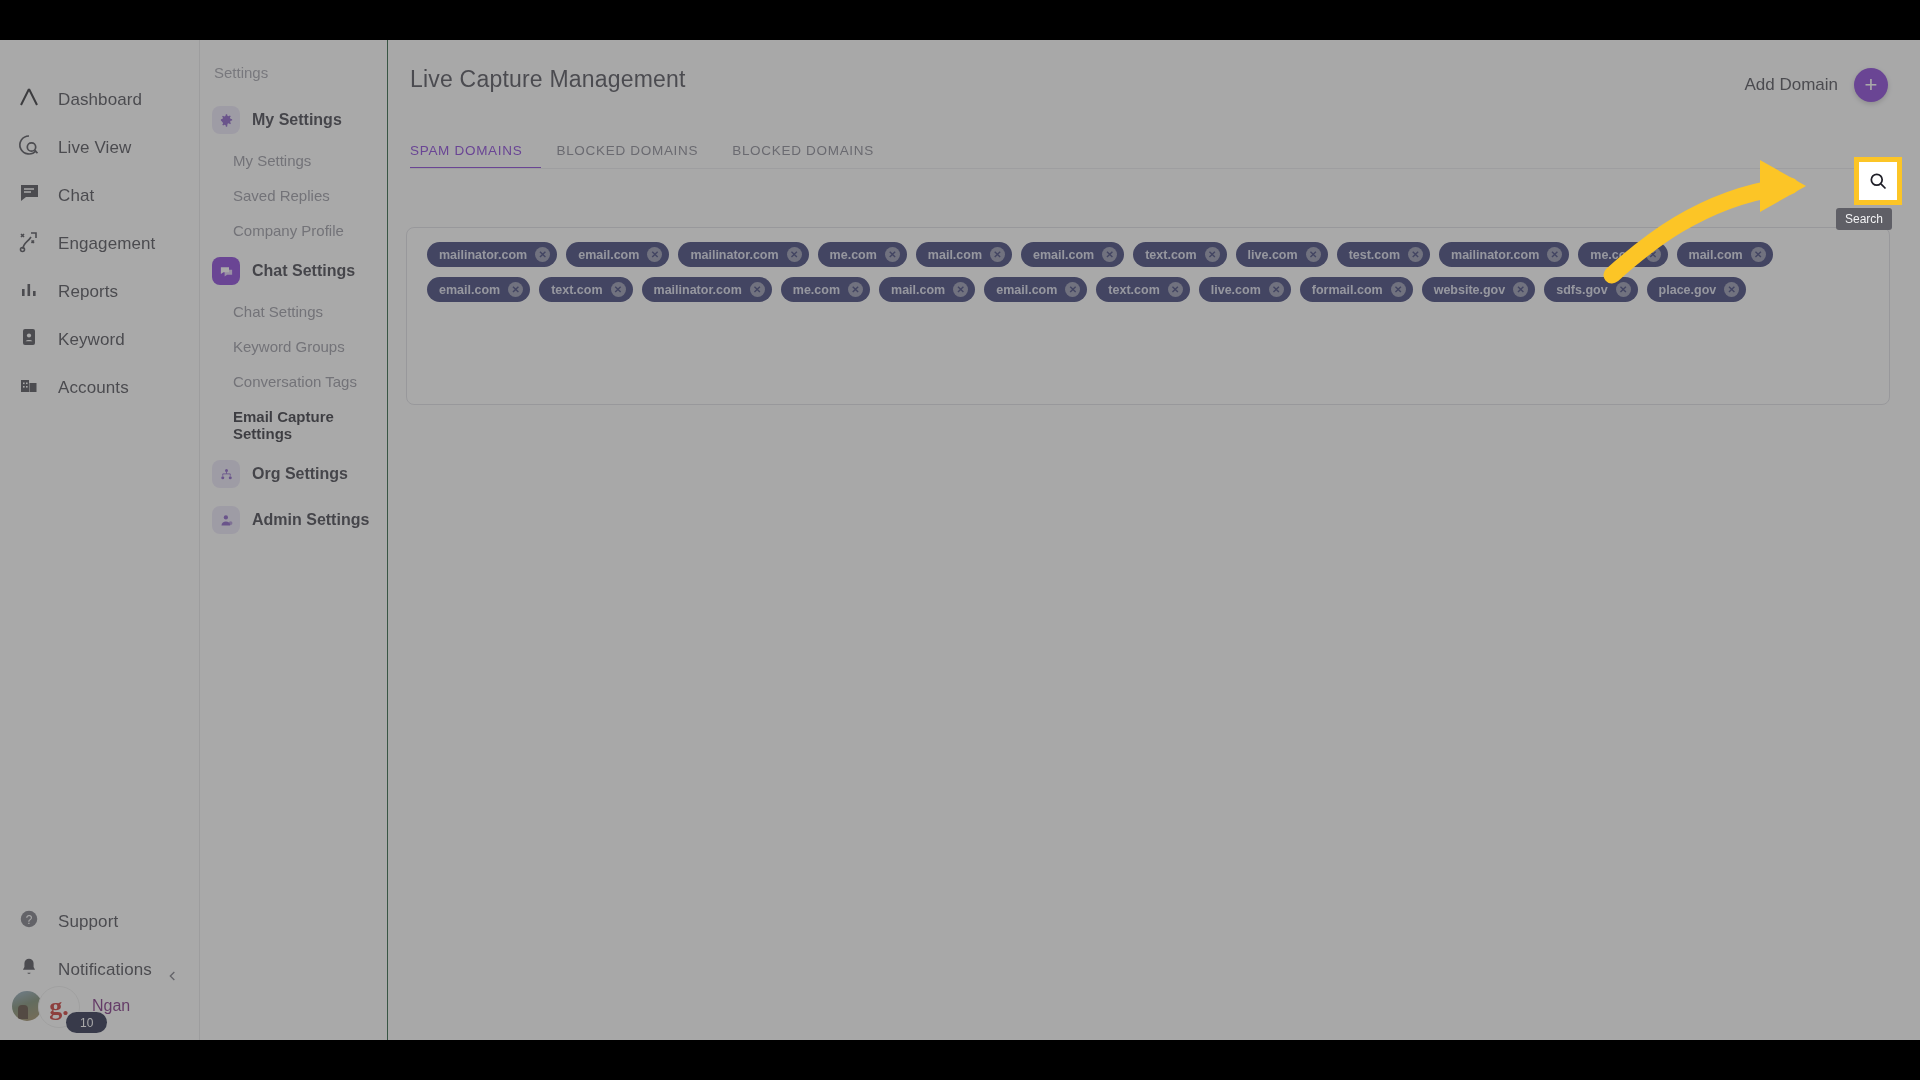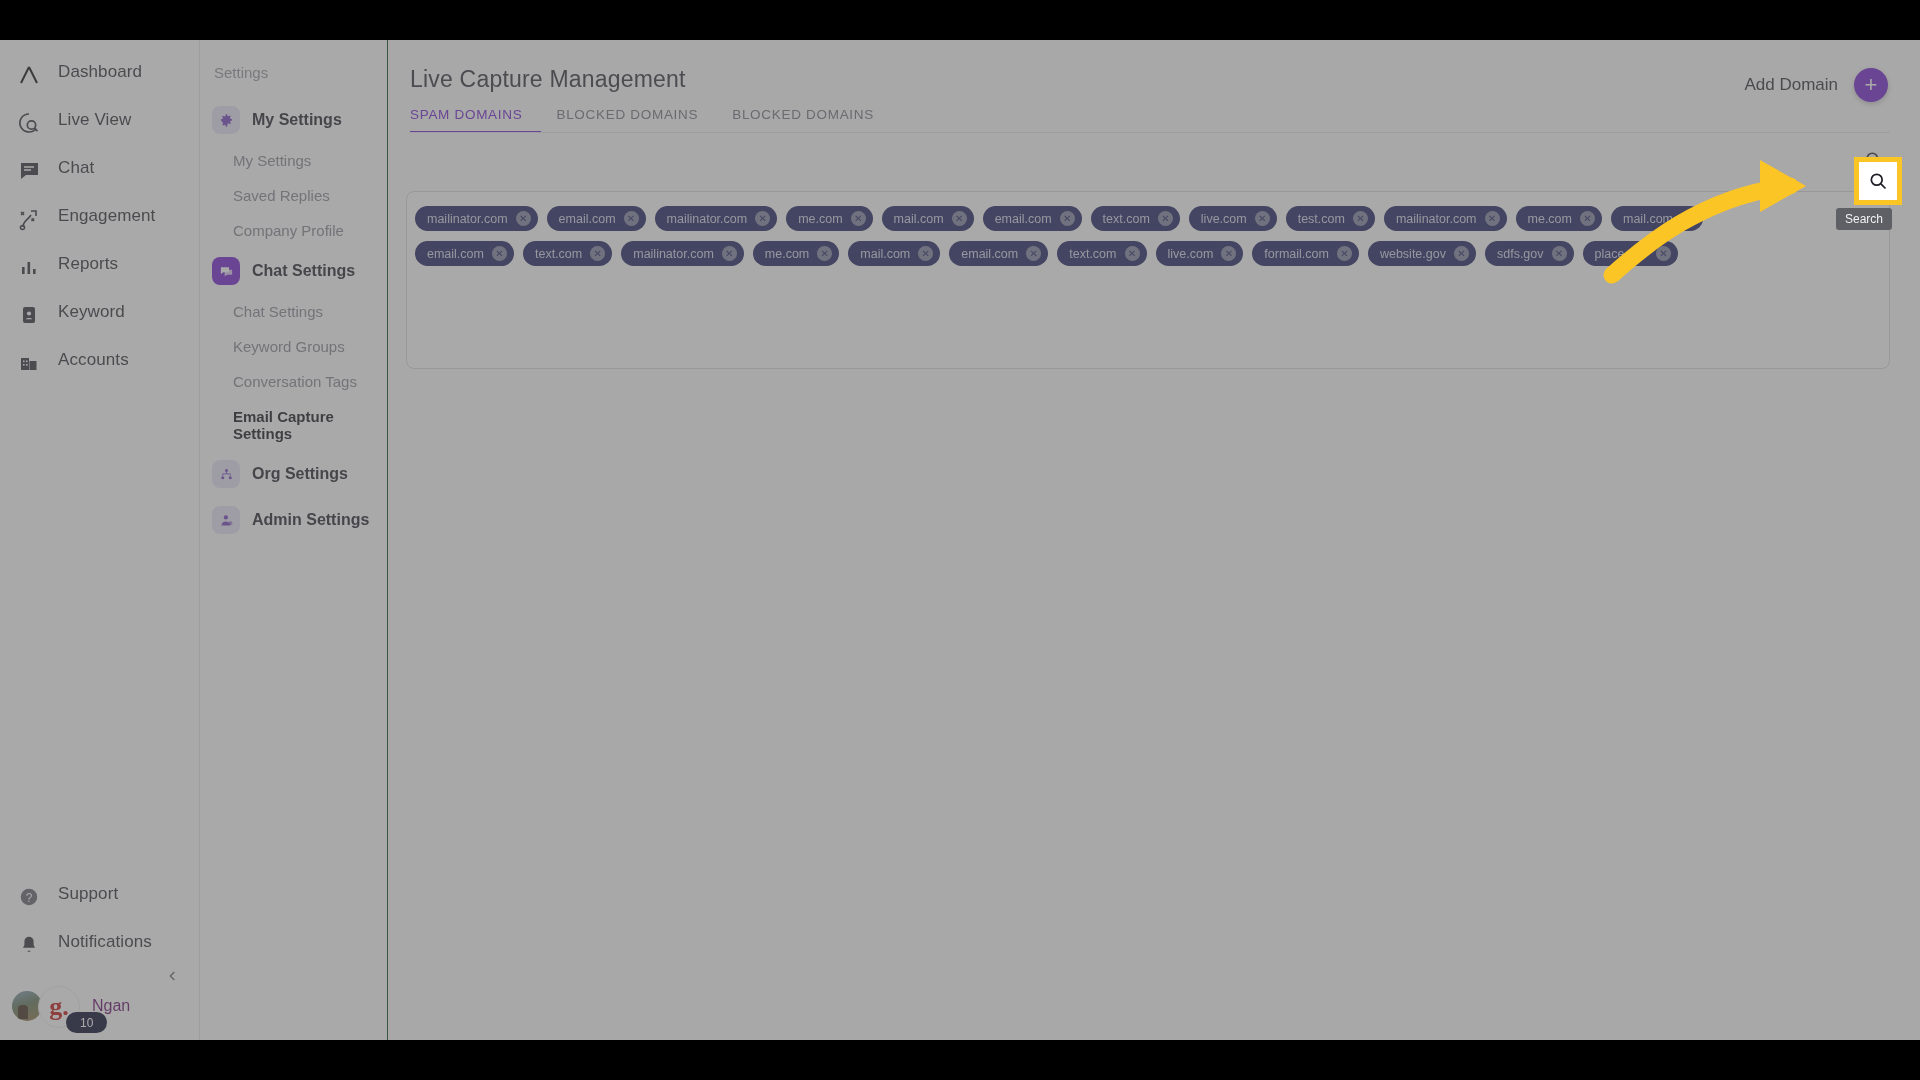--- a/index.html
+++ b/index.html
@@ -28,21 +28,21 @@
   
   .rail {
     width: 200px; height: 100%;
     background: #fff;
     border-right: 1px solid #e6e6e8;
     position: relative;
     flex: 0 0 200px;
   }
   .rail-top { padding-top: 22px; }
   .nav-item {
-    display: flex; align-items: flex-start;
+    display: flex; align-items: flex-end;
     height: 48px; padding-left: 16px;
     gap: 16px; cursor: pointer;
   }
   .nav-ico {
     width: 26px; height: 26px;
     display: flex; align-items: center; justify-content: center;
     color: #3d3d46; flex: 0 0 26px;
   }
   .nav-label { font-size: 17px; color: #3b3b44; letter-spacing: .1px; }
   .rail-bottom { position: absolute; bottom: 0; left: 0; width: 100%; padding-bottom: 8px; }
@@ -107,21 +107,21 @@
   }
   .tree-sub.current { color: #1f1f28; font-weight: 700; }
 
   
   .main { flex: 1 1 auto; height: 100%; background: #fcfcfd; position: relative; }
   .main-head { padding: 26px 30px 0 22px; position: relative; }
   .page-title { font-size: 23px; color: #3c3c46; font-weight: 400; letter-spacing: .2px; }
   .tabs { display: flex; gap: 34px; margin-top: 14px; position: relative; }
   .tab {
     font-size: 13.5px; letter-spacing: .7px;
-    color: #7c7c88; padding-bottom: 11px; cursor: pointer;
+    color: #7c7c88; padding-bottom: 11px; cursor: pointer; margin-top: 36px;
   }
   .tab.active { color: #7b2fd4; }
   .tab.active:after {
     content: ""; position: absolute; bottom: 0; left: 0;
     width: 131px; height: 2.5px; background: #7b2fd4;
   }
   .tabs-rule {
     position: absolute; left: 0; right: 0; bottom: 0;
     height: 1px; background: #e8e8ec;
   }
@@ -146,21 +146,22 @@
   .search-btn {
     width: 34px; height: 34px;
     display: flex; align-items: center; justify-content: center;
     color: #33333c; cursor: pointer;
   }
 
   .chip-panel {
     margin: 6px 30px 0 18px;
     border: 1px solid #dcdce2; border-radius: 8px;
     background: #fff; min-height: 178px;
-    padding: 14px 8px;
+    padding: 14px 20px;
+    font-weight: bold;
   }
   .chip-rows { display: flex; flex-direction: column; gap: 10px; }
   .chip-row { display: flex; gap: 9px; flex-wrap: nowrap; }
   .chip {
     display: inline-flex; align-items: center; gap: 8px;
     height: 25px; border-radius: 13px;
     background: #2b2f6b; color: #d7d9ea;
     font-size: 12.5px; padding: 0 7px 0 12px;
     white-space: nowrap; cursor: default;
   }

